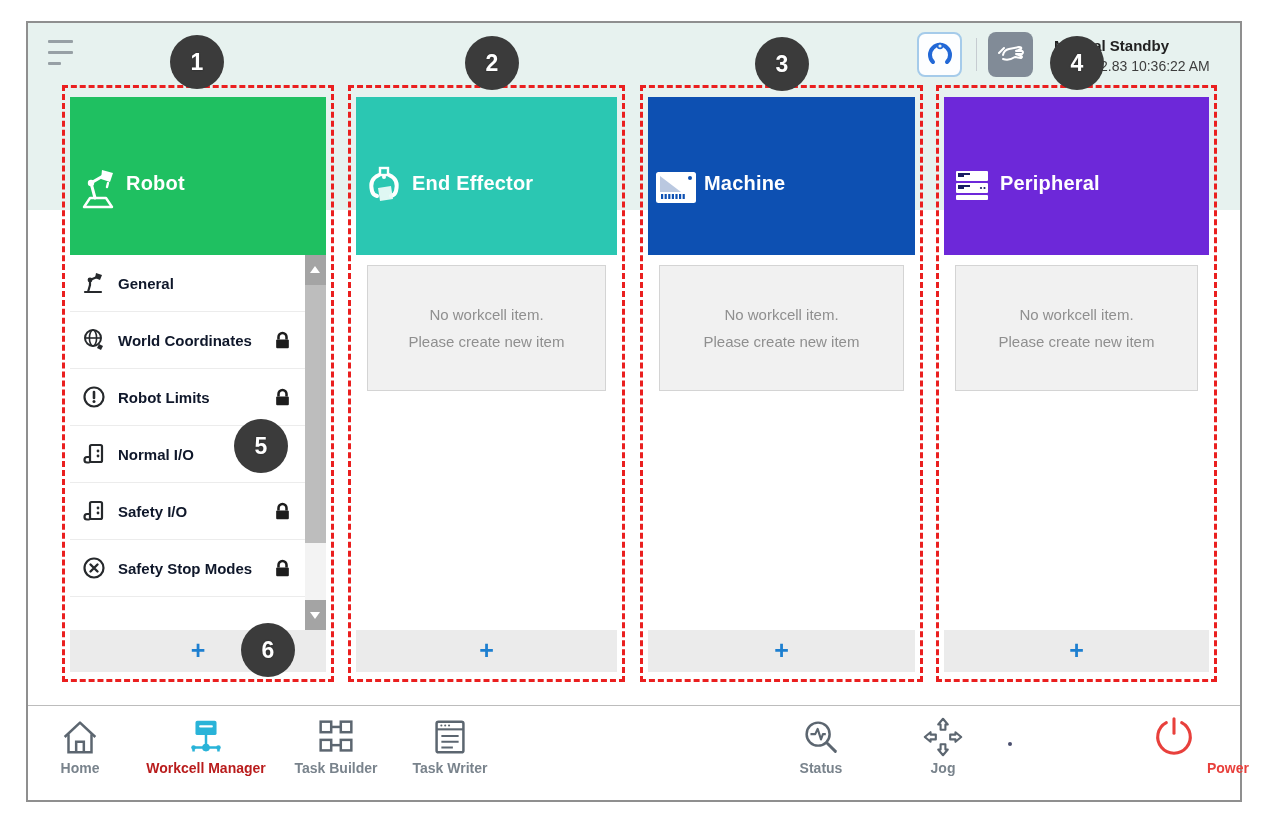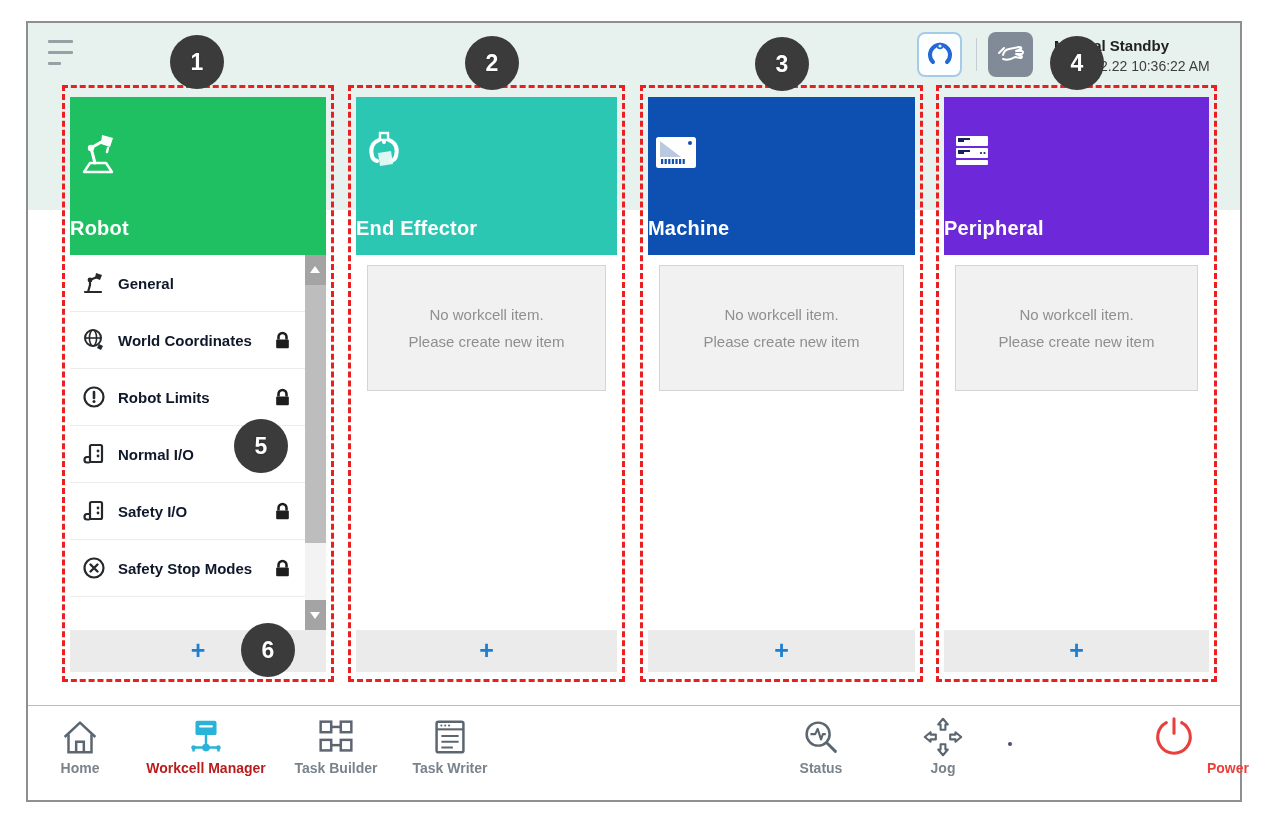--- a/index.html
+++ b/index.html
@@ -36,21 +36,21 @@
   .dash.c2{ left:348px; top:85px; width:277px; height:597px; }
   .dash.c3{ left:640px; top:85px; width:283px; height:597px; }
   .dash.c4{ left:936px; top:85px; width:281px; height:597px; }
 
   
   .card { position:absolute; top:97px; height:575px; background:#fff; z-index:2; }
   .card.c1{ left:70px;  width:256px; }
   .card.c2{ left:356px; width:261px; }
   .card.c3{ left:648px; width:267px; }
   .card.c4{ left:944px; width:265px; }
-  .card-header { height:158px; display:flex; flex-direction:column; cursor:pointer;gap:18px; }
+  .card-header { height:158px; display:flex; align-items:center; cursor:pointer; }
   .card-header .hicon { margin-top:26px; height:62px; display:flex; align-items:center; }
   .card-header .hlabel { margin-top:14px; color:#fff; font-size:20px; font-weight:700; letter-spacing:.2px; }
 
   
   .list { position:absolute; left:0; top:158px; width:235px; height:375px; overflow:hidden; background:#fff; }
   .row { height:57px; display:flex; align-items:center; padding-left:9px; border-bottom:1px solid #ececec; cursor:pointer; background:#fff; }
   .row .ricon { width:30px; display:flex; justify-content:center; }
   .row .rlabel { margin-left:9px; font-size:15px; font-weight:700; color:#0f172a; white-space:nowrap; }
   .row .lock { margin-left:auto; margin-right:13px; display:flex; }
 
@@ -103,21 +103,21 @@
       <circle cx="15" cy="6" r="2.4" fill="#e7f2ef" stroke="#2268d6" stroke-width="1.6"></circle>
     </svg>
   </div>
   <div class="vdiv"></div>
   <div class="btn-hand">
     <svg width="32" height="32" viewBox="0 0 32 32">
       <path d="M4 14 L9 9 M8 16 Q9 11 14 10 L24 8 Q27 8 26 10 L21 12 L27 12 Q29 13 27 15 L21 15 L26 17 Q28 18 26 19 L20 18 Q14 22 8 20" fill="none" stroke="#fff" stroke-width="2" stroke-linecap="round" stroke-linejoin="round"></path>
     </svg>
   </div>
   <div class="status-title">Manual Standby</div>
-  <div class="status-time">2.22 10:36:22 AM</div>
+  <div class="status-time">2.83 10:36:22 AM</div>
 
   <div class="card c1">
     <div class="card-header" style="background:#1fc061">
       <div class="hicon">
         <svg width="56" height="56" viewBox="0 0 56 56">
           <polygon points="14,46 42,46 36,37 20,37" fill="none" stroke="#fff" stroke-width="2.4" stroke-linejoin="round"></polygon>
           <path d="M25 37 L21 22 L33 15" fill="none" stroke="#fff" stroke-width="3" stroke-linecap="round"></path>
           <circle cx="21" cy="22" r="3.2" fill="#fff"></circle>
           <polygon points="32,9 43,12 40,21 31,18" fill="#fff"></polygon>
           <path d="M38 22 L37 26" stroke="#fff" stroke-width="2.4" stroke-linecap="round"></path>

